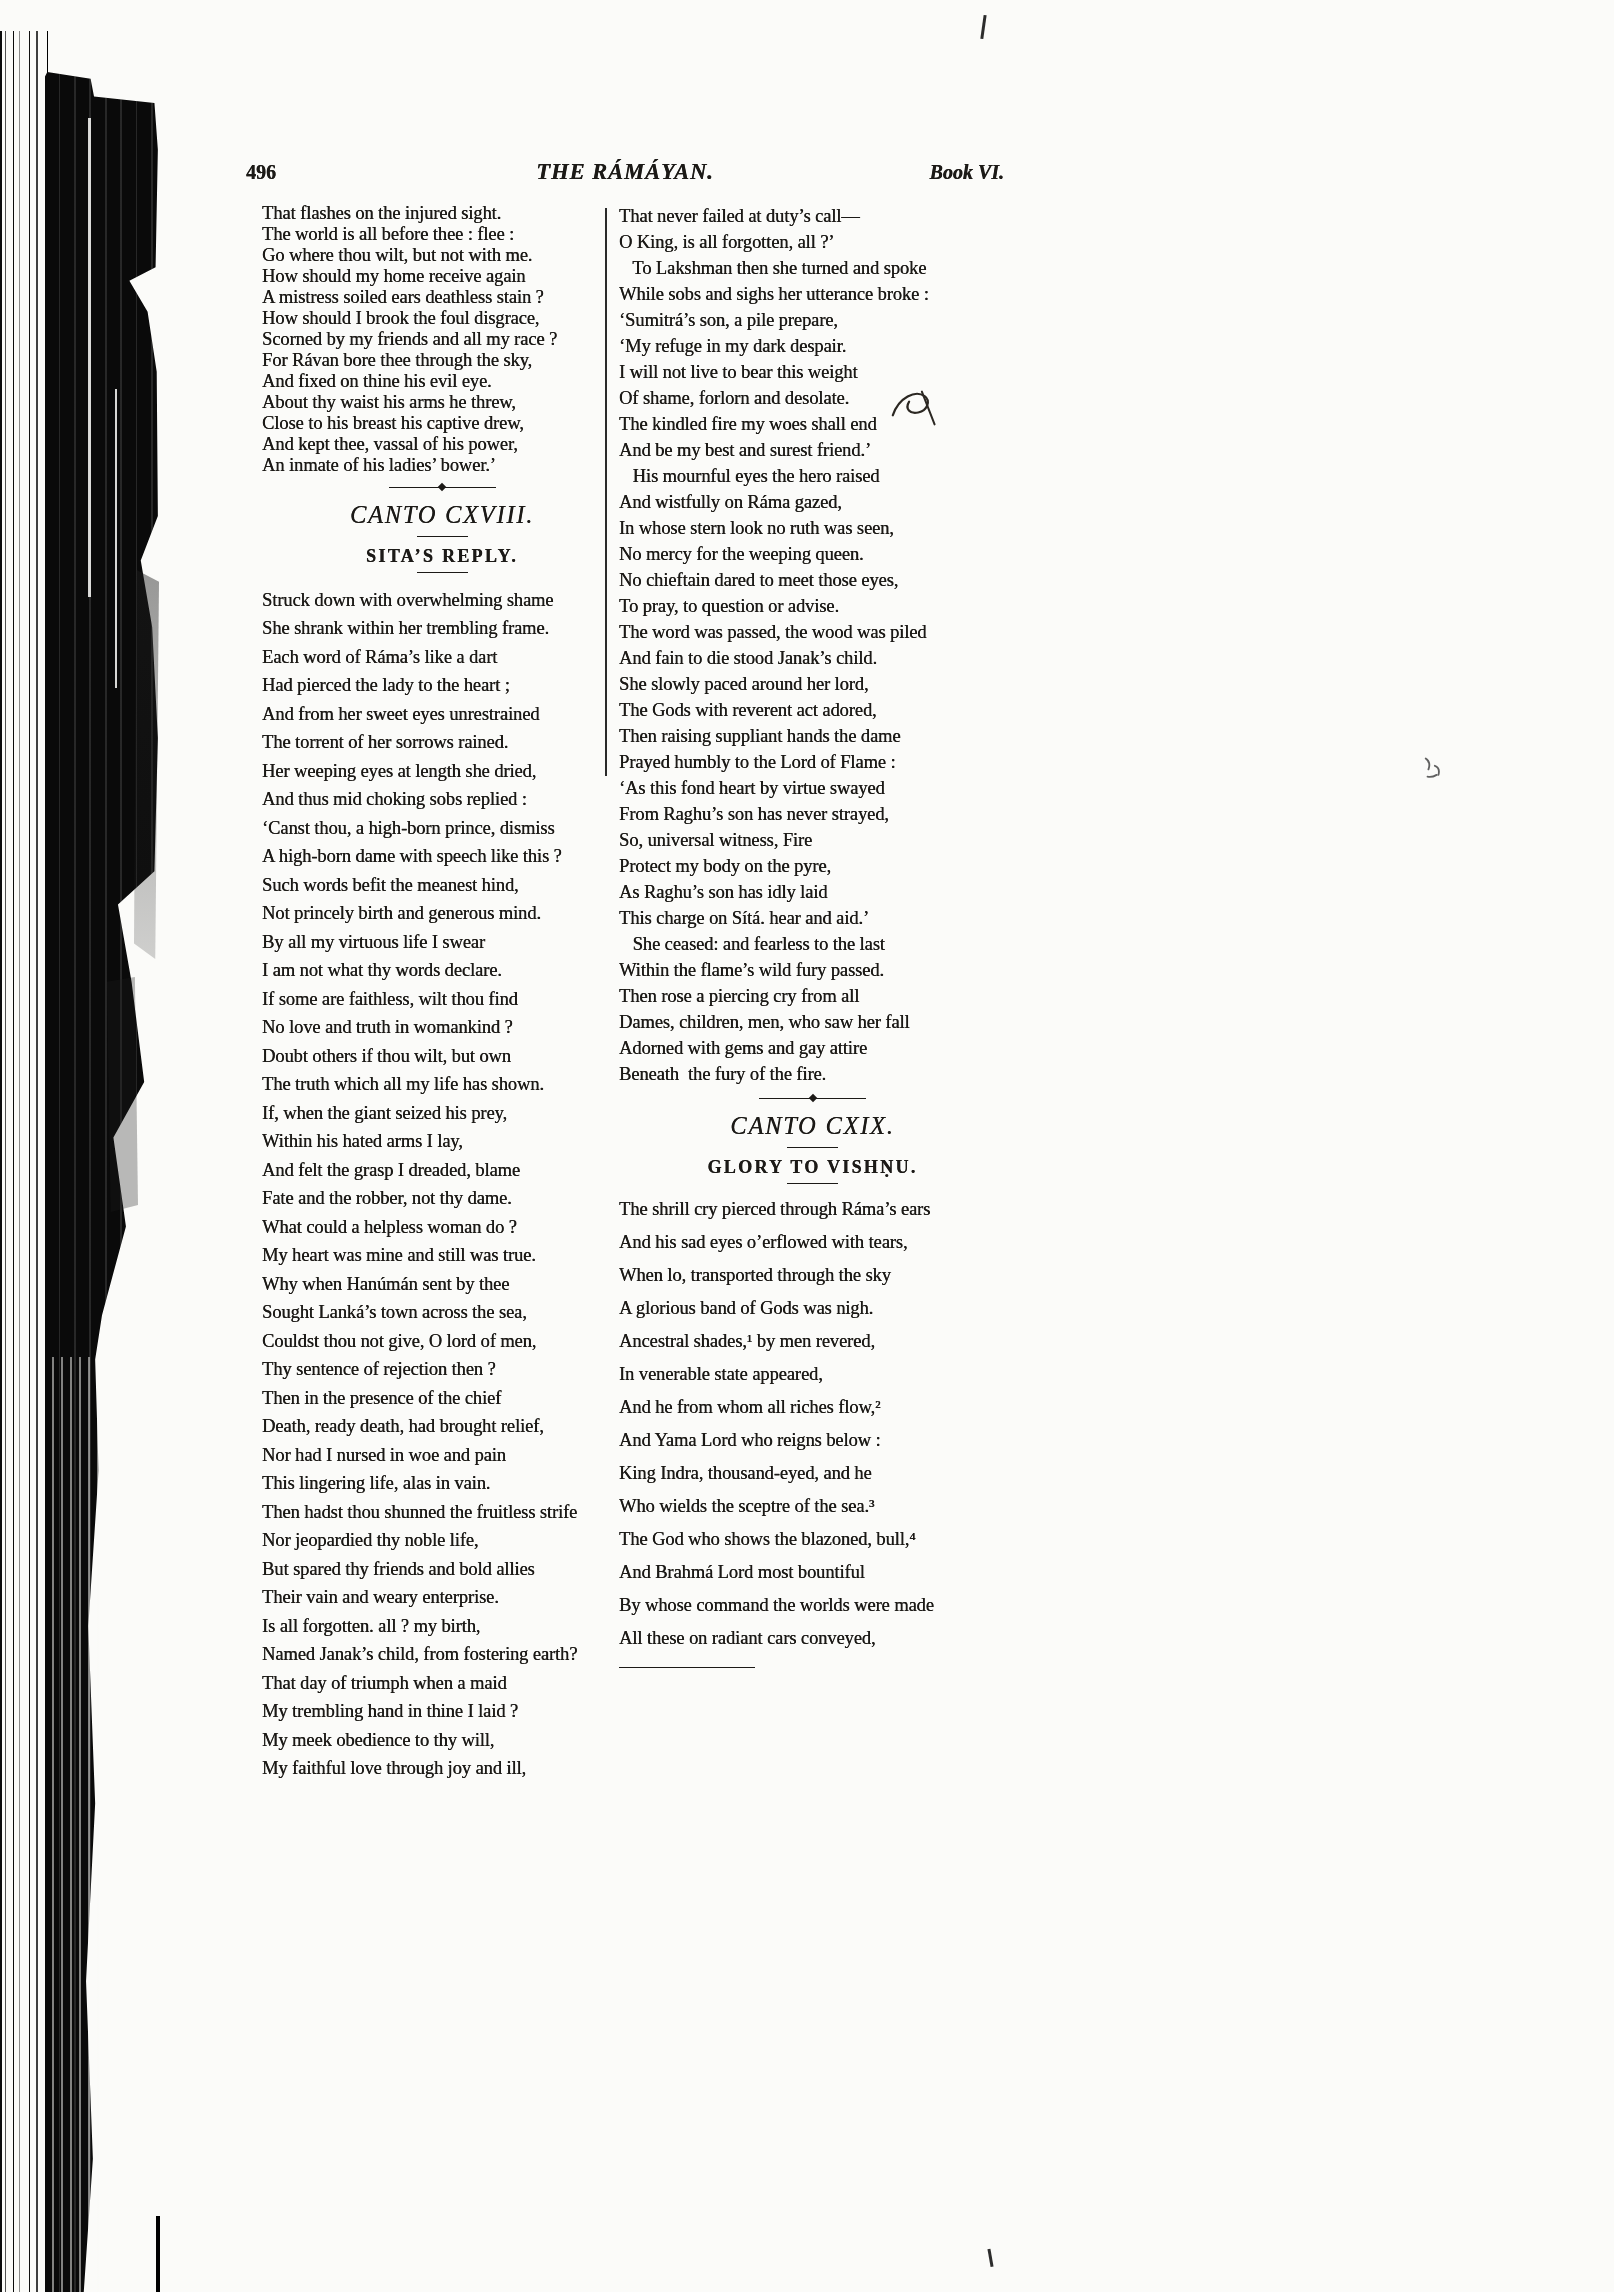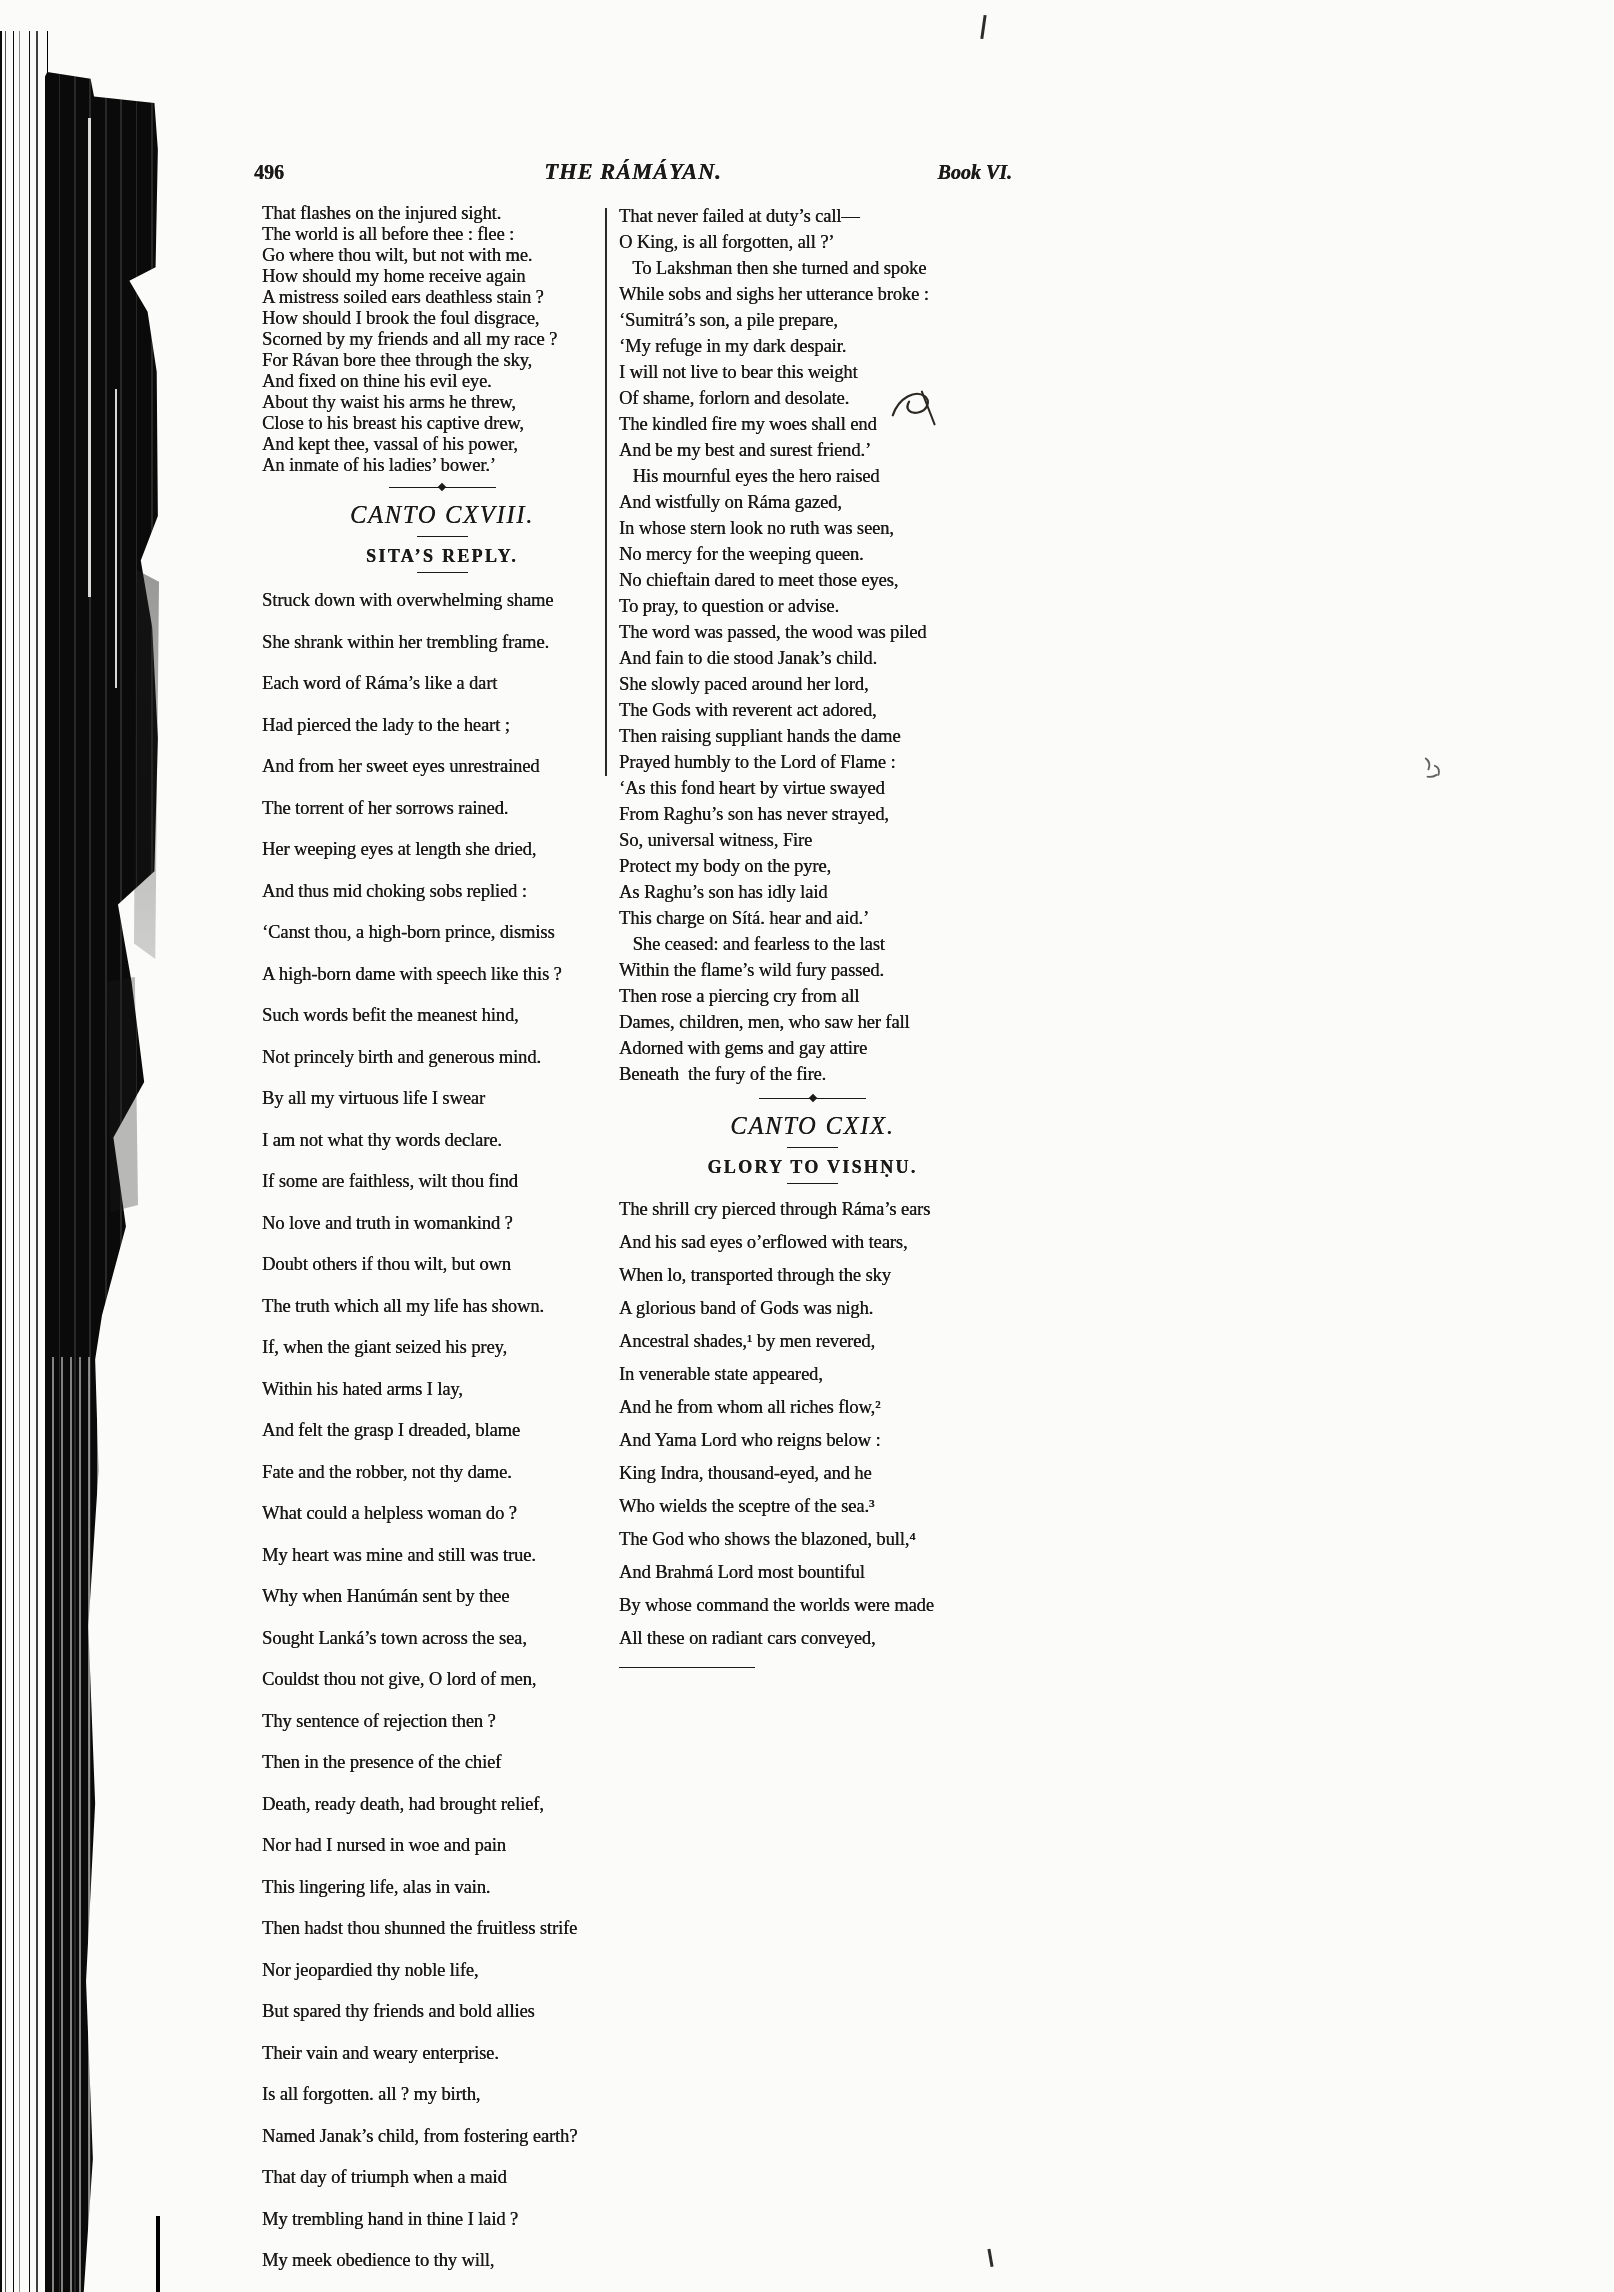--- a/index.html
+++ b/index.html
@@ -55,37 +55,37 @@
     clip-path: polygon(0 2%, 90% 0, 100% 97%, 12% 100%);
   }
   .gutter-line { position: absolute; left: 156px; top: 2216px; width: 3.6px; height: 76px; background: #000; }
   .tick { position: absolute; background: #2c2c2c; }
   .tick-tr { left: 982px; top: 14.5px; width: 2.7px; height: 23.5px; transform: rotate(8deg); }
   .tick-br { left: 989px; top: 2249px; width: 2.7px; height: 18px; transform: rotate(-10deg); }
   .margin-mark { position: absolute; left: 1422px; top: 753px; opacity: .8; }
 
   
   .running-head {
-    position: absolute; left: 254px; top: 159px; width: 758px;
+    position: absolute; left: 246px; top: 159px; width: 758px;
     display: grid; grid-template-columns: 1fr auto 1fr; align-items: baseline;
   }
   .pageno { justify-self: start; font-weight: bold; font-size: 20px; }
   .rtitle { justify-self: center; font-weight: bold; font-style: italic; font-size: 22.6px; letter-spacing: 0.9px; }
   .bookno { justify-self: end; font-weight: bold; font-style: italic; font-size: 20px; }
 
   
   .col { position: absolute; top: 203px; }
   .col-left  { left: 262px; width: 360px; }
   .col-right { left: 619px; width: 387px; }
   .col-divider { position: absolute; left: 605px; top: 208px; width: 1.8px; height: 568px; background: #2a2a2a; }
 
   .poem { letter-spacing: -0.1px; }
   .poem > div { white-space: pre; font-size: 18.5px; line-height: 26px; }
   .tight > div { line-height: 21px; }
-  .left-main > div { line-height: 28.5px; margin-top: 13px; }
+  .left-main > div { line-height: 28.5px; }
   .right-main > div { line-height: 26px; }
   .right-sub > div { line-height: 25px; margin-top: 8px; }
   .right-main { position: relative; }
 
   
   .canto-head { text-align: center; margin: 11px 0 12.7px; }
   .orn-rule { position: relative; width: 107px; margin: 1.8px auto 12.7px; border-top: 1.8px solid var(--ink); }
   .orn-rule .diamond {
     position: absolute; left: 50%; top: -4.5px; width: 6.3px; height: 6.3px;
     transform: translateX(-50%) rotate(45deg); background: var(--ink);

